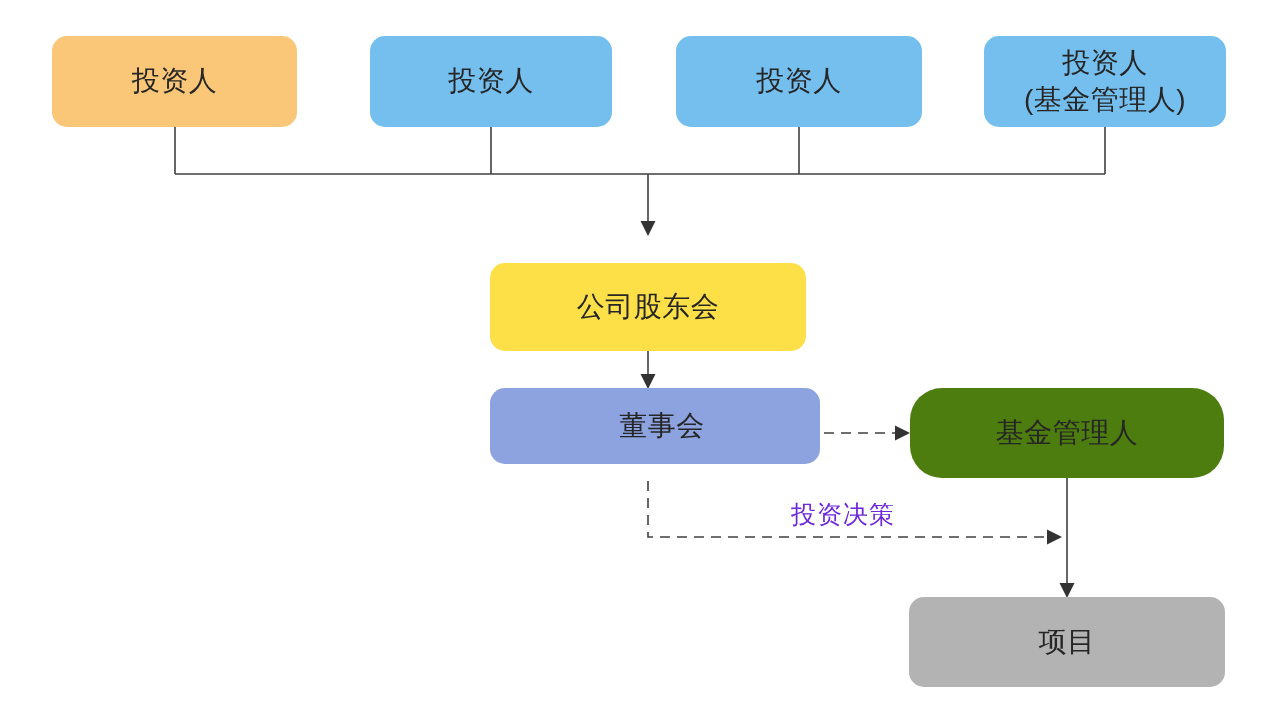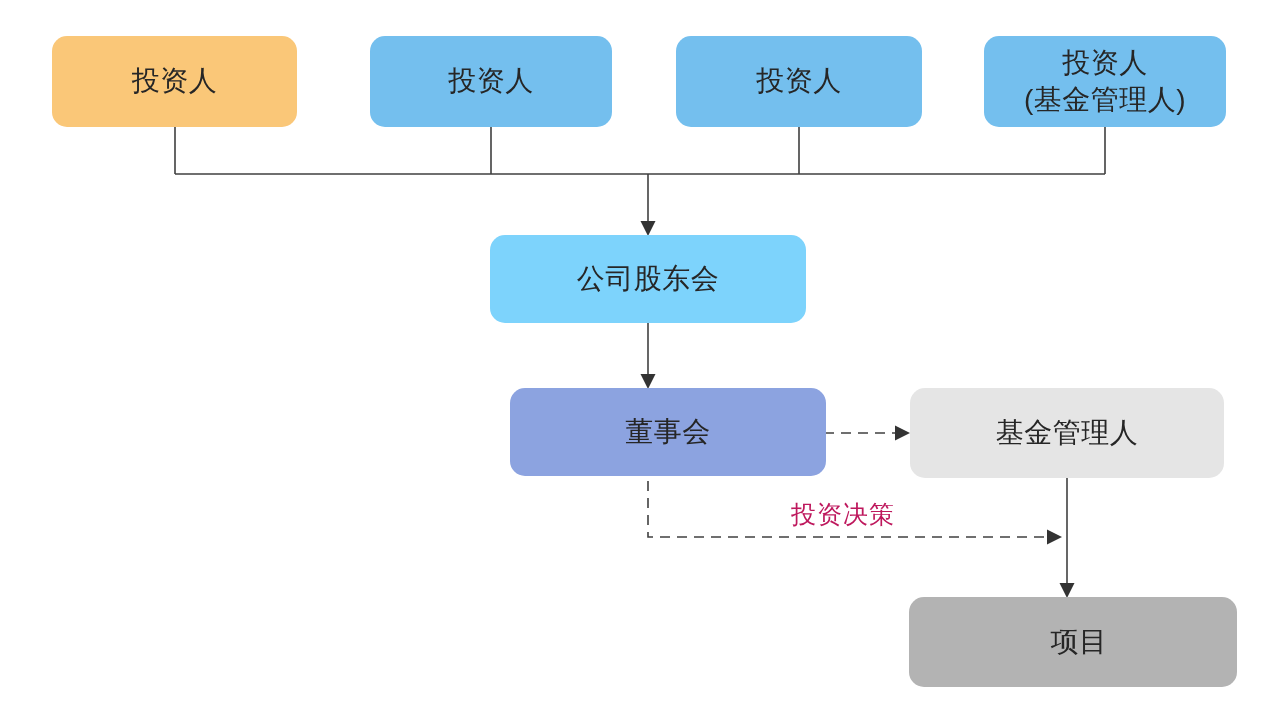--- a/index.html
+++ b/index.html
@@ -29,32 +29,32 @@
     text-align: right;
     letter-spacing: 0.5px;
   }
   .node span { display: block; }
 
   .n-investor-gov      { left: 52px;  top: 36px;  width: 245px; height: 91px; }
   .n-investor-social-1 { left: 370px; top: 36px;  width: 242px; height: 91px; }
   .n-investor-social-2 { left: 676px; top: 36px;  width: 246px; height: 91px; }
   .n-investor-social-n { left: 984px; top: 36px;  width: 242px; height: 91px; }
   .n-shareholders      { left: 490px; top: 235px; width: 316px; height: 88px; }
-  .n-board             { left: 510px; top: 388px; width: 316px; height: 88px; }
+  .n-board             { left: 490px; top: 388px; width: 316px; height: 76px; padding-left: 14px; }
   .n-fund-manager      { left: 910px; top: 388px; width: 314px; height: 90px; }
-  .n-project           { left: 909px; top: 597px; width: 316px; height: 90px; padding-left: 12px; }
+  .n-project           { left: 909px; top: 597px; width: 316px; height: 90px; }
 
   .edge-label {
     position: absolute;
     left: 763px;
     top: 498px;
     width: 160px;
     text-align: center;
     font-size: 25px;
-    color: #be185d;
+    color: #6d28d9;
     letter-spacing: 1px;
   }
 </style>
 </head>
 <body>
 
 <div class="canvas">
 
   <svg class="edges-layer" width="1280" height="724" viewBox="0 0 1280 724" fill="none" xmlns="http://www.w3.org/2000/svg">
 
@@ -86,29 +86,29 @@
 
   <div class="node n-investor-social-2" style="background-color: rgb(116, 191, 238);">
     <span>投资人</span>
   </div>
 
   <div class="node n-investor-social-n" style="background-color: rgb(116, 191, 238);">
     <span>投资人</span>
     <span>(基金管理人)</span>
   </div>
 
-  <div class="node n-shareholders" style="background-color: #7dd3fc;">
+  <div class="node n-shareholders" style="background-color: #fde047; margin-top: 28px;">
     <span>公司股东会</span>
   </div>
 
   <div class="node n-board" style="background-color: rgb(140, 163, 224);">
     <span>董事会</span>
   </div>
 
-  <div class="node n-fund-manager" style="background-color: #e5e5e5;">
+  <div class="node n-fund-manager" style="background-color: #4d7c0f; border-radius: 32px;">
     <span>基金管理人</span>
   </div>
 
   <div class="node n-project" style="background-color: rgb(179, 179, 179);">
     <span>项目</span>
   </div>
 
   <div class="edge-label">投资决策</div>
 
 </div>

